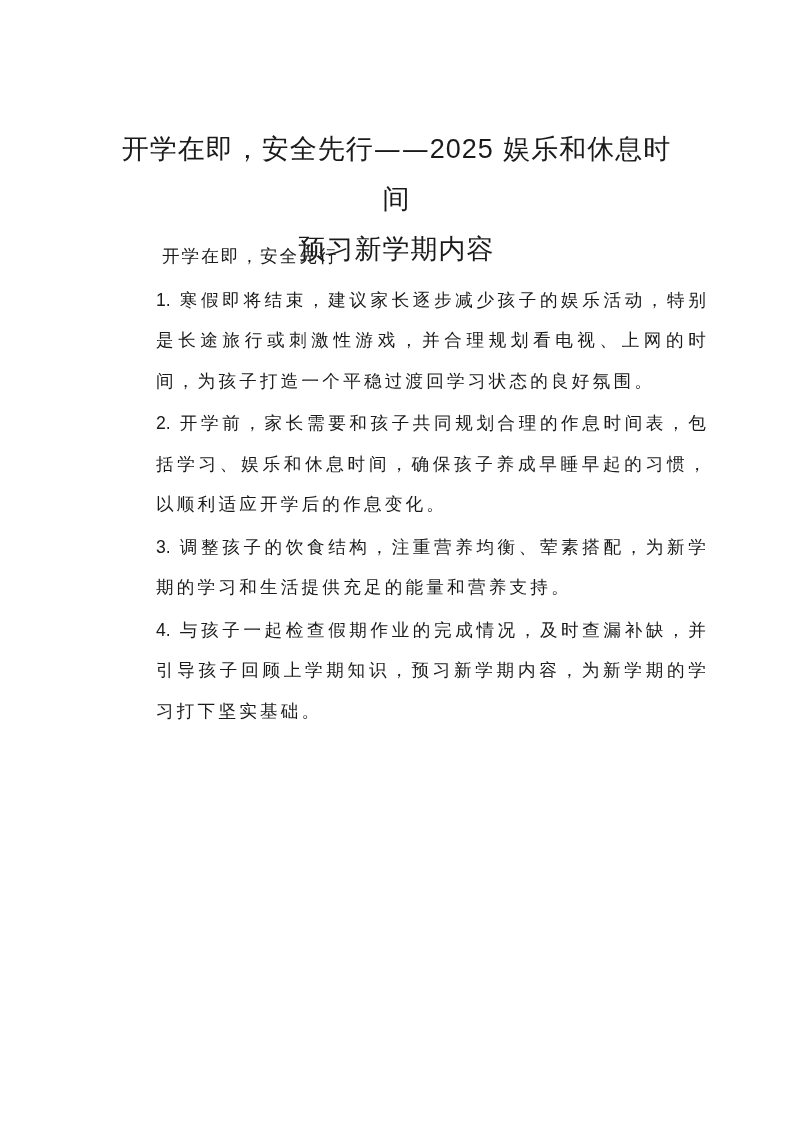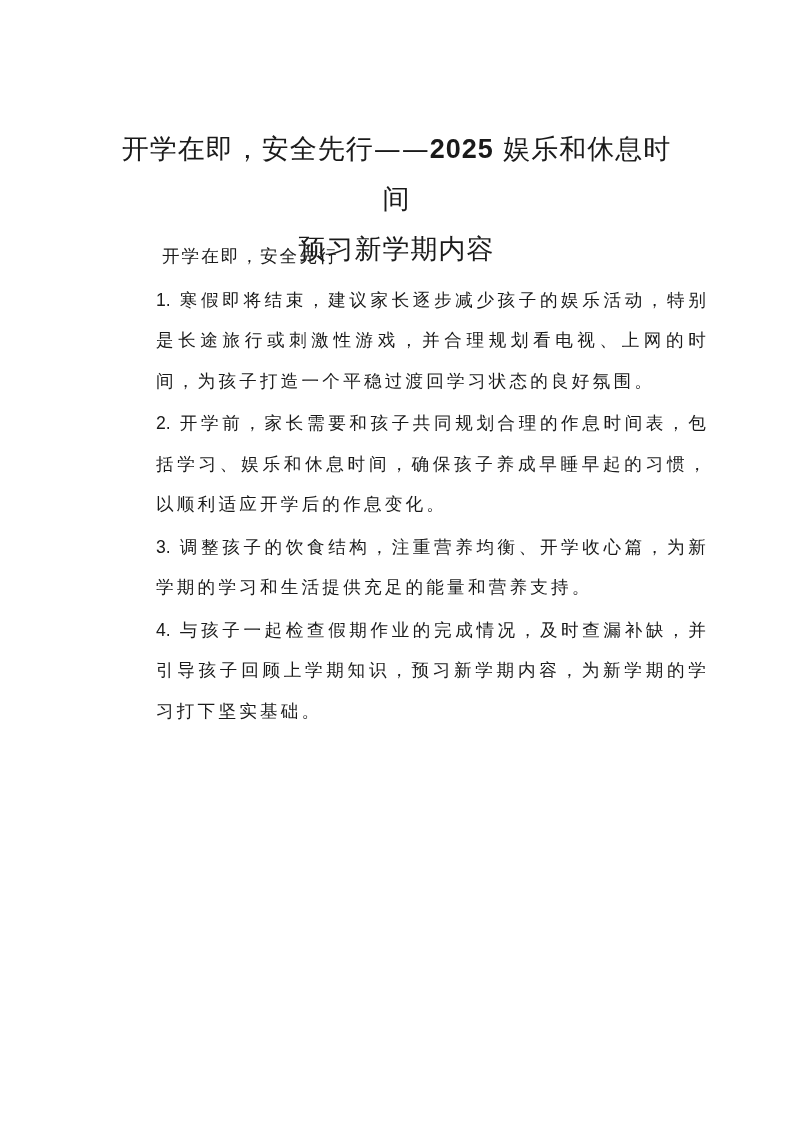--- a/index.html
+++ b/index.html
@@ -30,21 +30,21 @@
       top: 124px;
       text-align: center;
       font-size: 27px;
       line-height: 50px;
       letter-spacing: 1px;
       font-weight: normal;
       margin: 0;
     }
     .title b {
       font-family: "Liberation Sans", sans-serif;
-      font-weight: bold;
+      font-weight: normal;
       margin-top: 44px;
     }
     .body-block {
       position: absolute;
       left: 120px;
       width: 553px;
       top: 236px;
       margin-left: 36px;
     }
     .para {
@@ -83,21 +83,21 @@
 
     <p class="para item">
       <span class="num">1.</span><span> 寒假即将结束，建议家长逐步减少孩子的娱乐活动，特别是长途旅行或刺激性游戏，并合理规划看电视、上网的时间，为孩子打造一个平稳过渡回学习状态的良好氛围。</span>
     </p>
 
     <p class="para item">
       <span class="num">2.</span><span> 开学前，家长需要和孩子共同规划合理的作息时间表，包括学习、娱乐和休息时间，确保孩子养成早睡早起的习惯，以顺利适应开学后的作息变化。</span>
     </p>
 
     <p class="para item">
-      <span class="num">3.</span><span> 调整孩子的饮食结构，注重营养均衡、开学收心篇，为新学期的学习和生活提供充足的能量和营养支持。</span>
+      <span class="num">3.</span><span> 调整孩子的饮食结构，注重营养均衡、荤素搭配，为新学期的学习和生活提供充足的能量和营养支持。</span>
     </p>
 
     <p class="para item">
       <span class="num">4.</span><span> 与孩子一起检查假期作业的完成情况，及时查漏补缺，并引导孩子回顾上学期知识，预习新学期内容，为新学期的学习打下坚实基础。</span>
     </p>
   </div>
 
 </div>
 
 </body></html>

